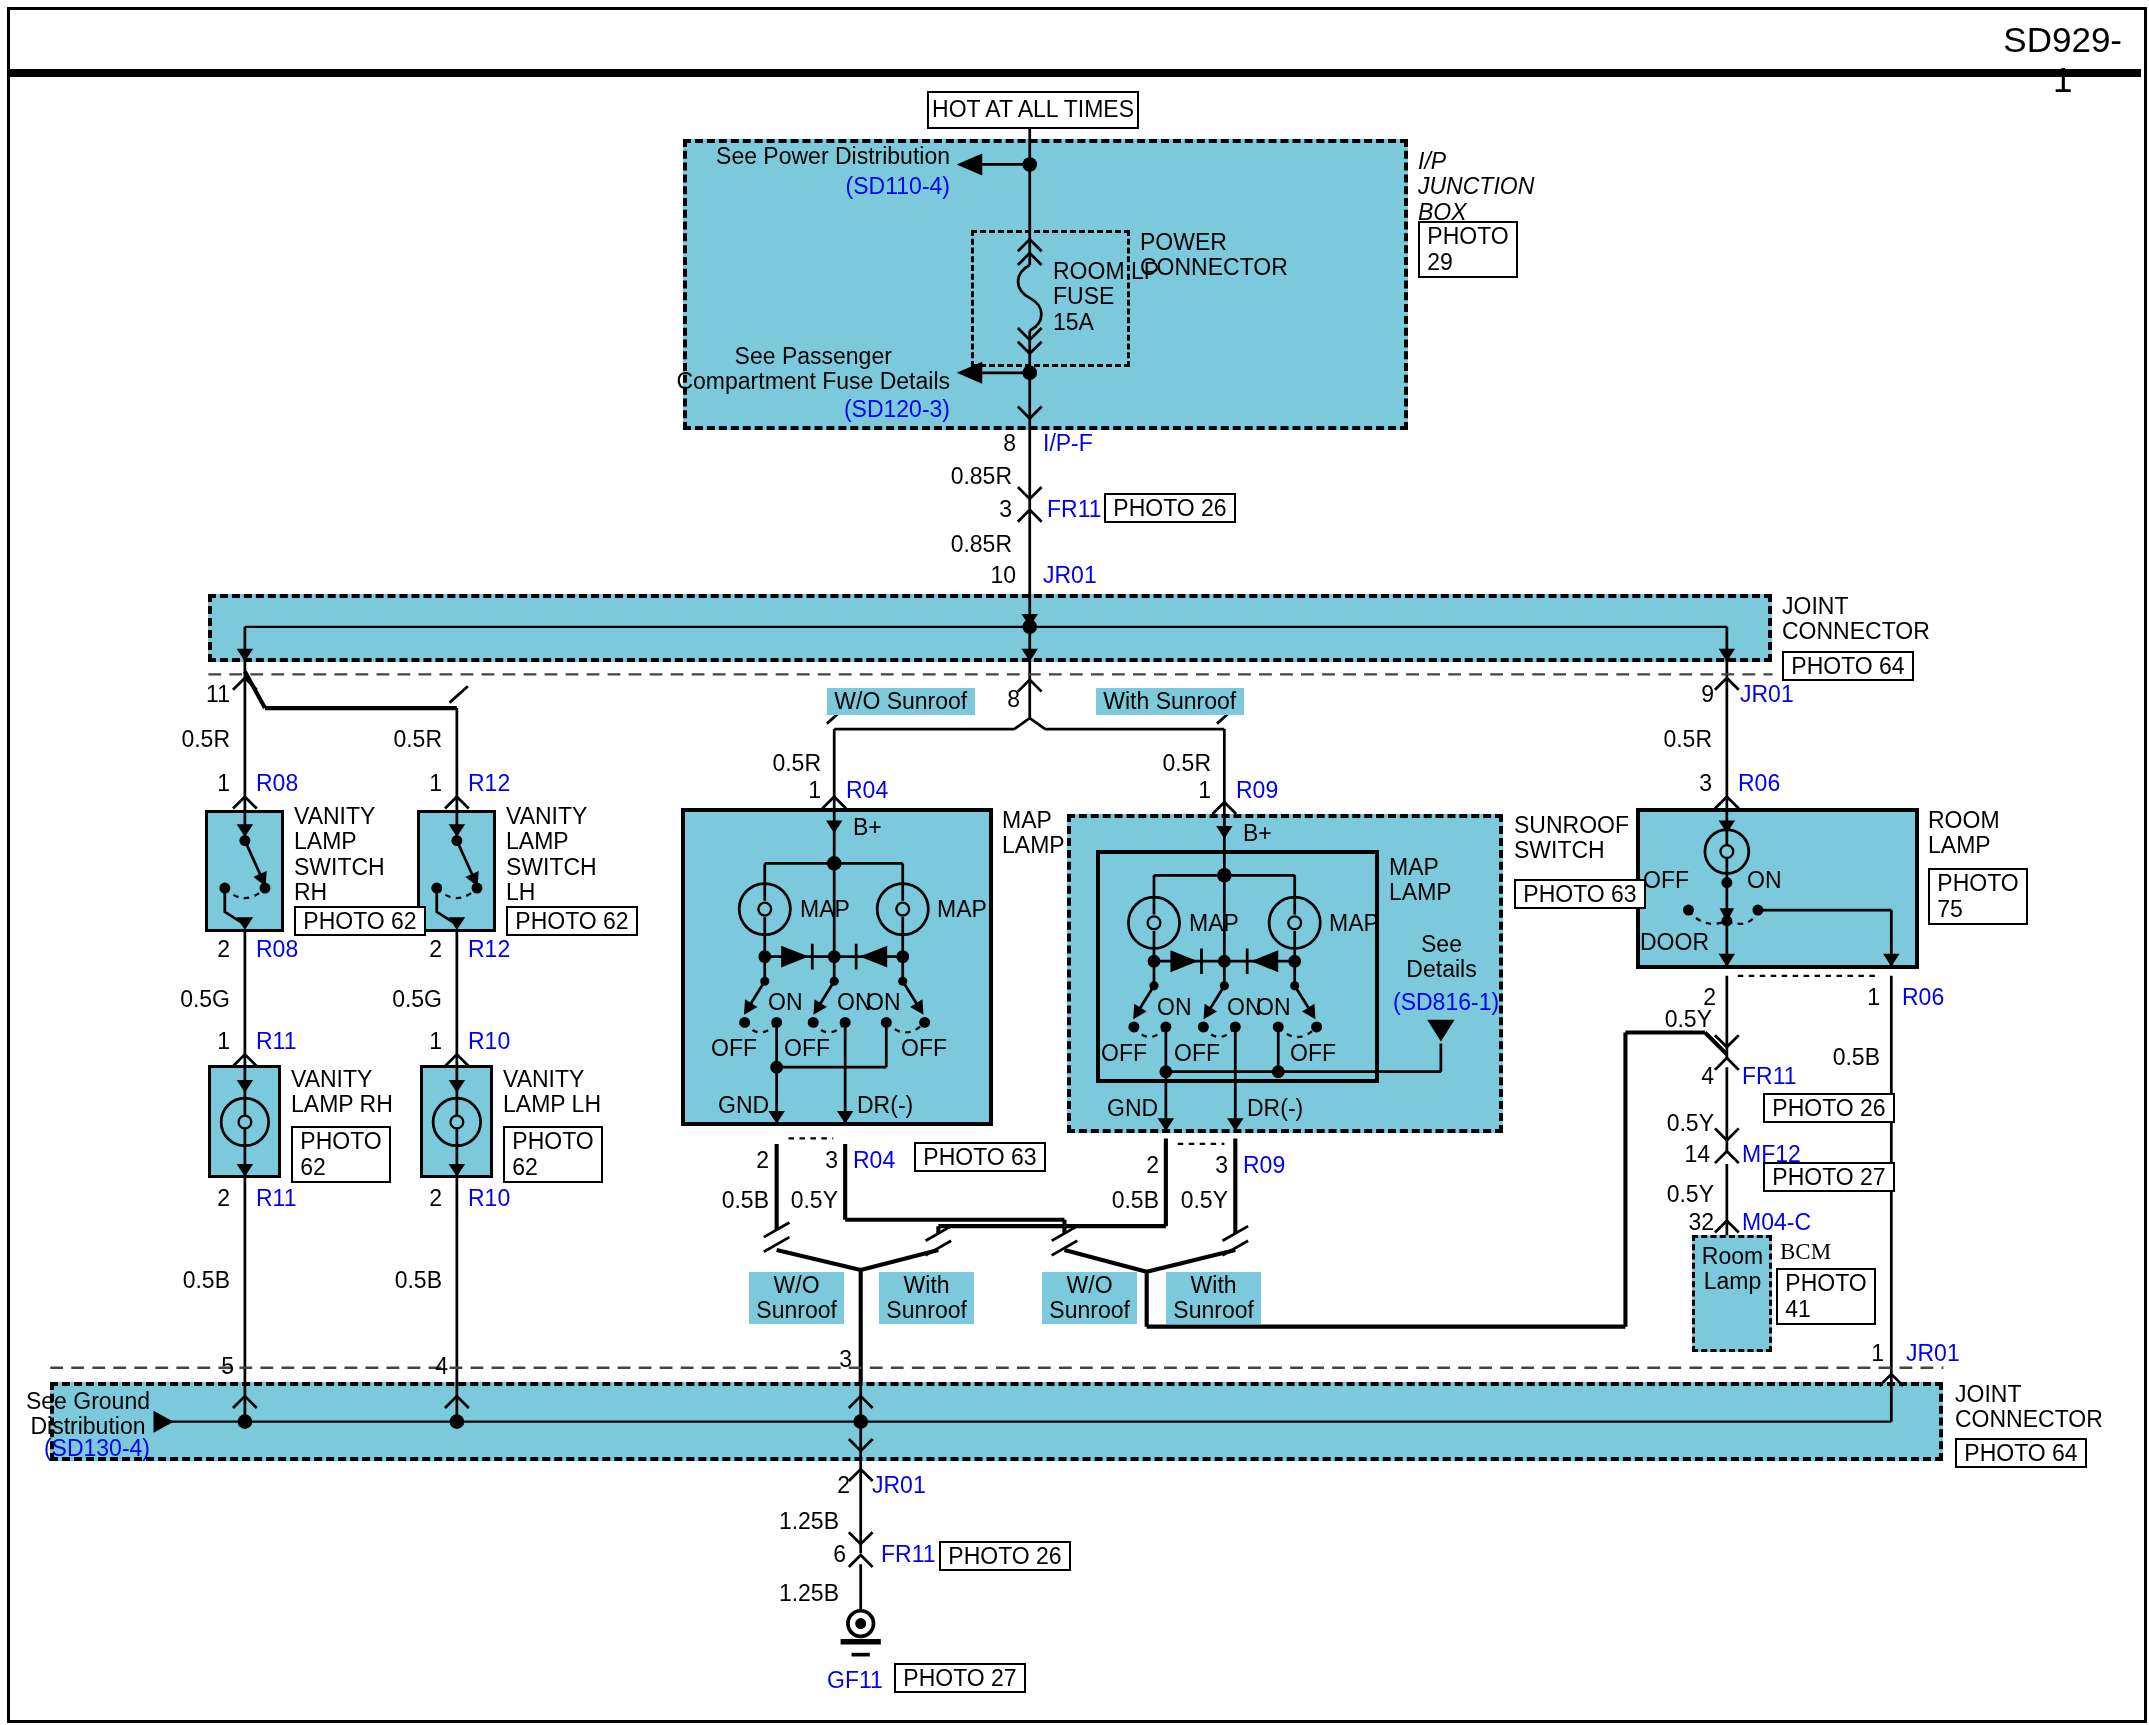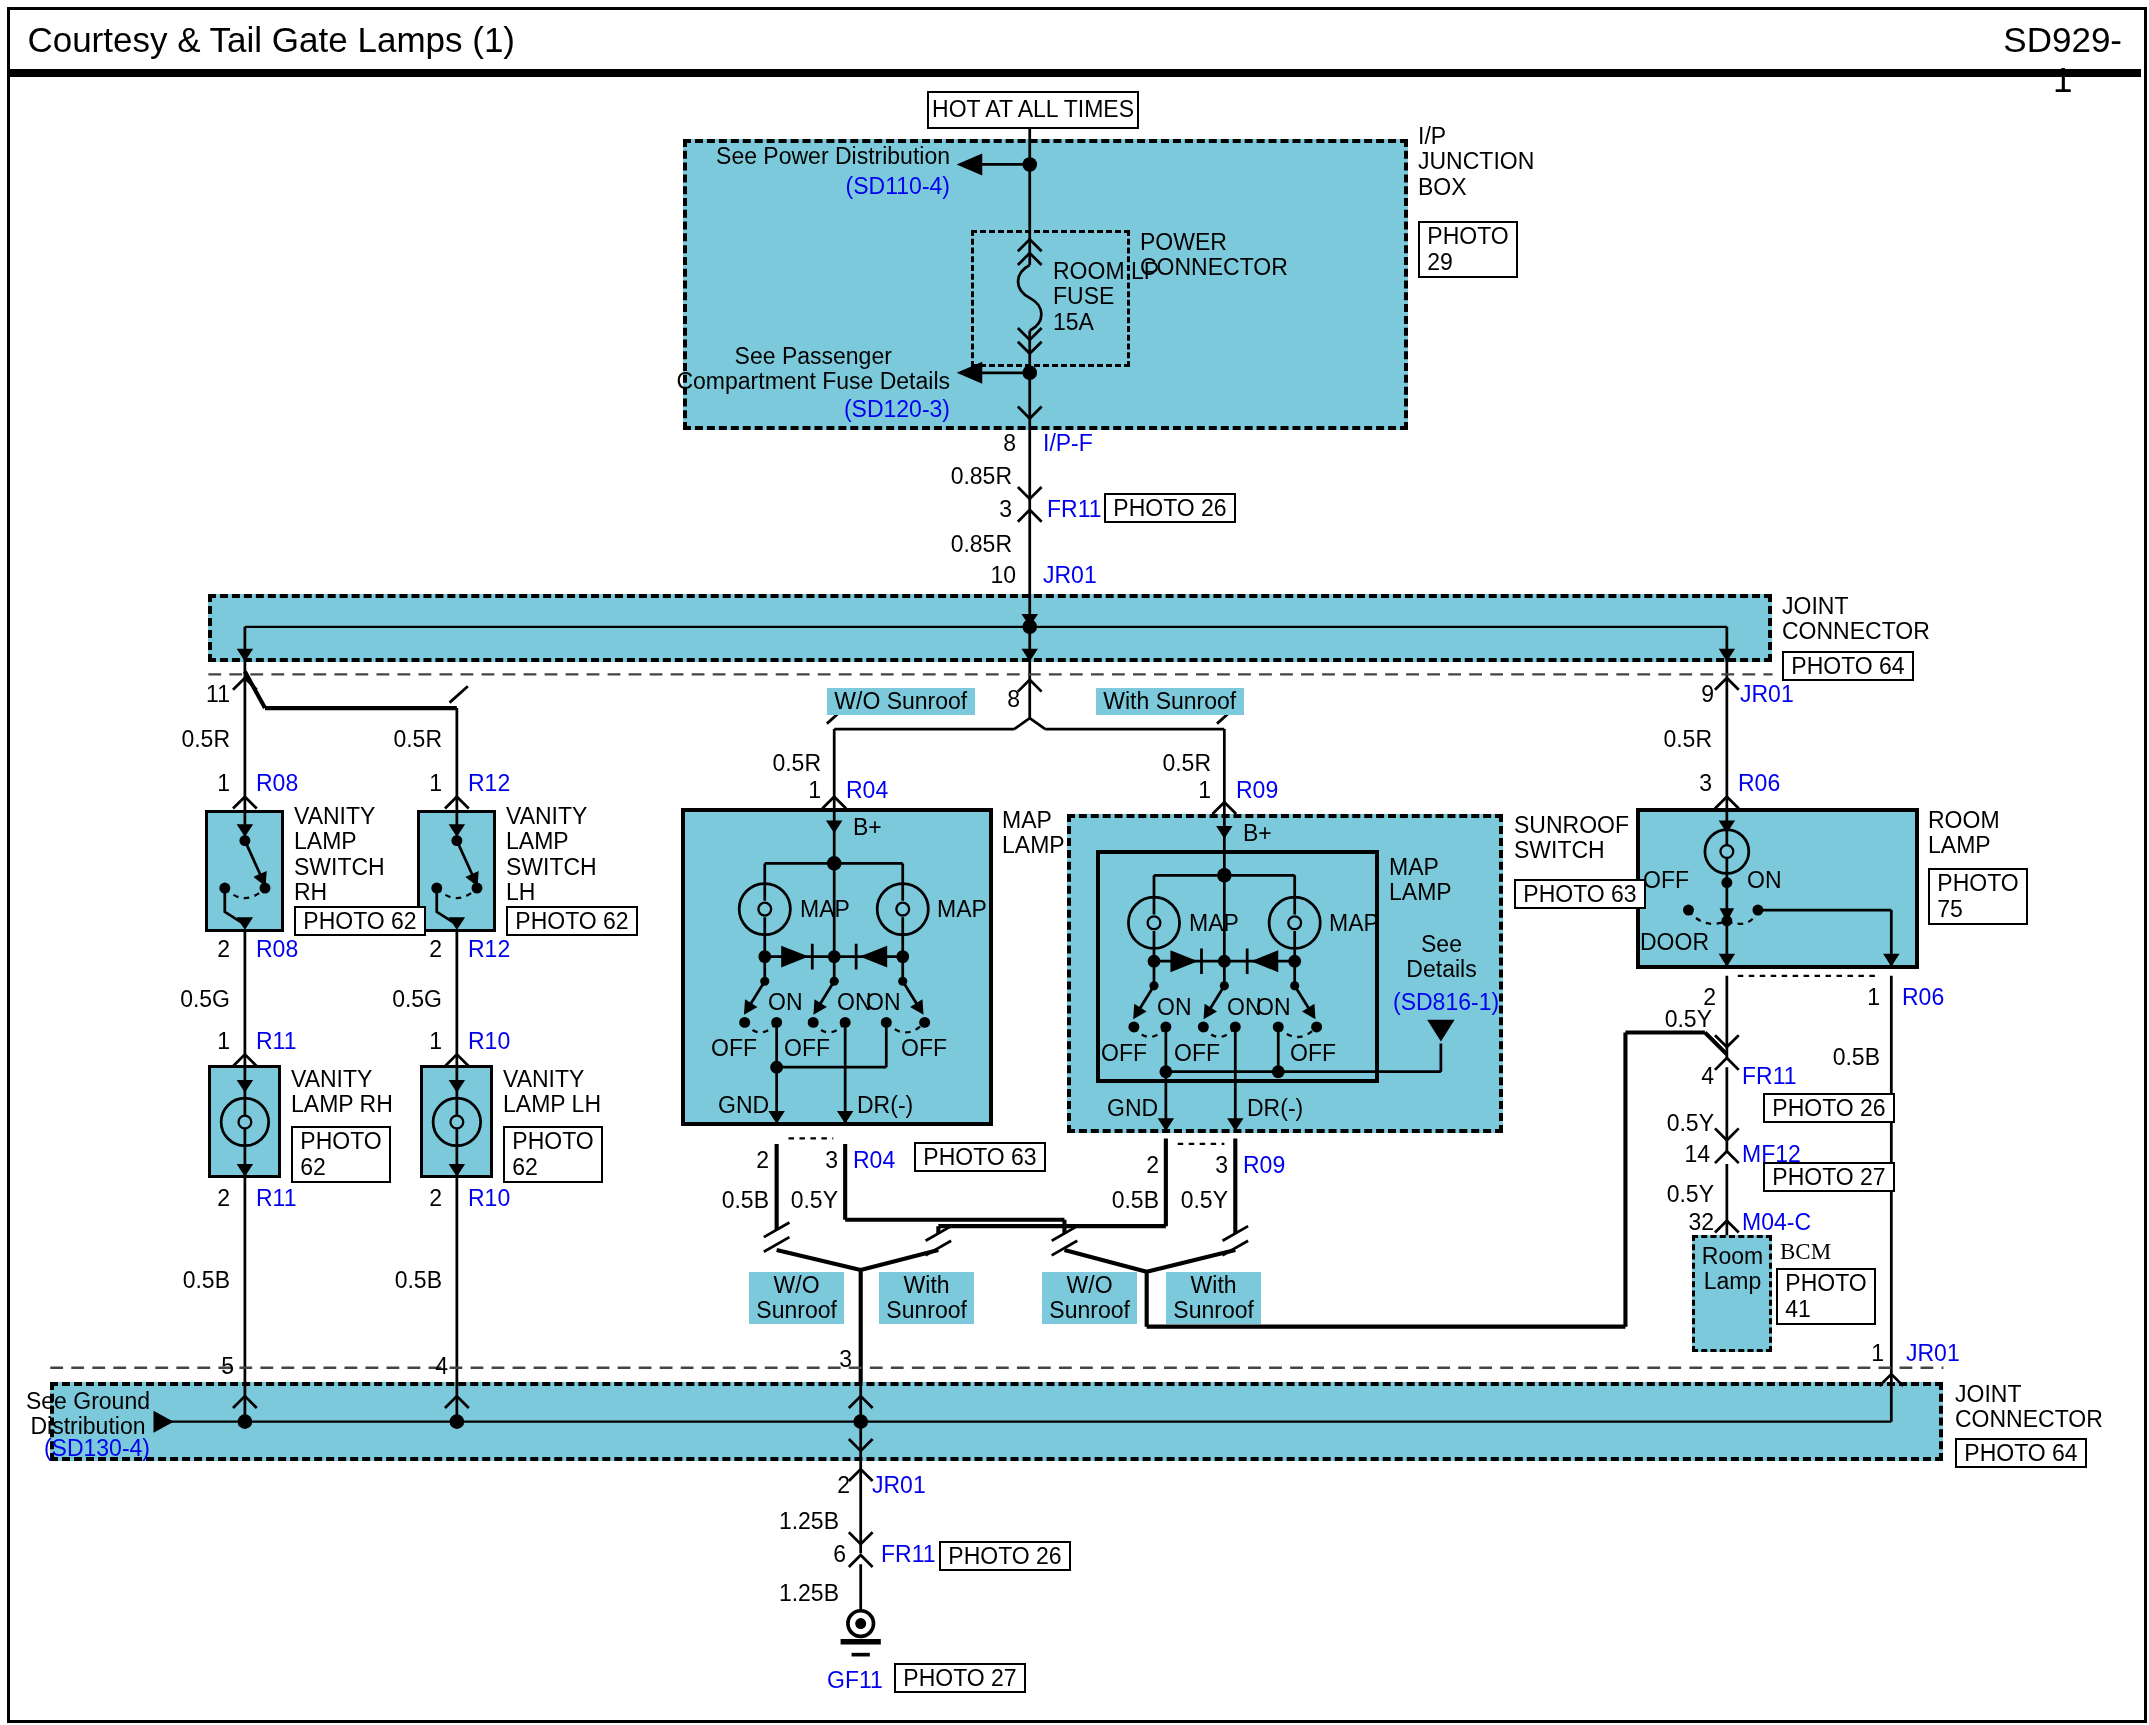--- a/index.html
+++ b/index.html
@@ -22,21 +22,20 @@
   #titlesep{position:absolute;left:7.3px;top:69px;width:2134px;height:8.2px;background:#000;z-index:6;}
   .title{position:absolute;font-size:35px;color:#000;z-index:30;}
 </style>
 </head>
 <body>
 
 <div id="stage">
 
   <div id="frame"></div>
   <div id="titlesep"></div>
-  <div class="title" style="left:27.4px;top:20px;">Courtesy &amp; Tail Gate Lamps (1)</div>
   <div class="title ra" style="left:2122px;top:20px;">SD929-1</div>
 
   <div class="box" style="left:927px;top:91px;width:212px;height:38px;border:2.7px solid #000;background:#fff;z-index:12;"></div>
   <div class="box cy db" style="left:683px;top:139px;width:725px;height:291px;"></div>
   <div class="box thin-db" style="left:971px;top:230px;width:159px;height:137px;z-index:11;"></div>
   <div class="box cy db" style="left:208px;top:594px;width:1564px;height:68px;"></div>
   <div class="box cy sb" style="left:205px;top:810px;width:79px;height:122px;z-index:11;"></div>
   <div class="box cy sb" style="left:417px;top:810px;width:79px;height:122px;z-index:11;"></div>
   <div class="box cy sb" style="left:208px;top:1065px;width:73px;height:113px;z-index:11;"></div>
   <div class="box cy sb" style="left:420px;top:1065px;width:73px;height:113px;z-index:11;"></div>
@@ -257,21 +256,21 @@
   <div class="lb ra" style="left:950px;top:144px;">See Power Distribution</div>
   <div class="lb ra b" style="left:950px;top:174px;">(SD110-4)</div>
   <div class="lb" style="left:1140px;top:230px;">POWER
 CONNECTOR</div>
   <div class="lb" style="left:1053px;top:259px;">ROOM LP
 FUSE
 15A</div>
   <div class="lb ra" style="left:950px;top:344px;">See Passenger
 Compartment Fuse Details</div>
   <div class="lb ra b" style="left:950px;top:397px;">(SD120-3)</div>
-  <div class="lb" style="left:1418px;top:124px;">I/P
+  <div class="lb" style="left:1418px;top:149px;font-style:italic;">I/P
 JUNCTION
 BOX</div>
   <div class="lb photo" style="left:1418px;top:221px;">PHOTO
 29</div>
 
   <div class="lb ra" style="left:1016px;top:431px;">8</div>
   <div class="lb b" style="left:1043px;top:431px;">I/P-F</div>
   <div class="lb ra" style="left:1012px;top:464px;">0.85R</div>
   <div class="lb ra" style="left:1012px;top:497px;">3</div>
   <div class="lb b" style="left:1047px;top:497px;">FR11</div>

